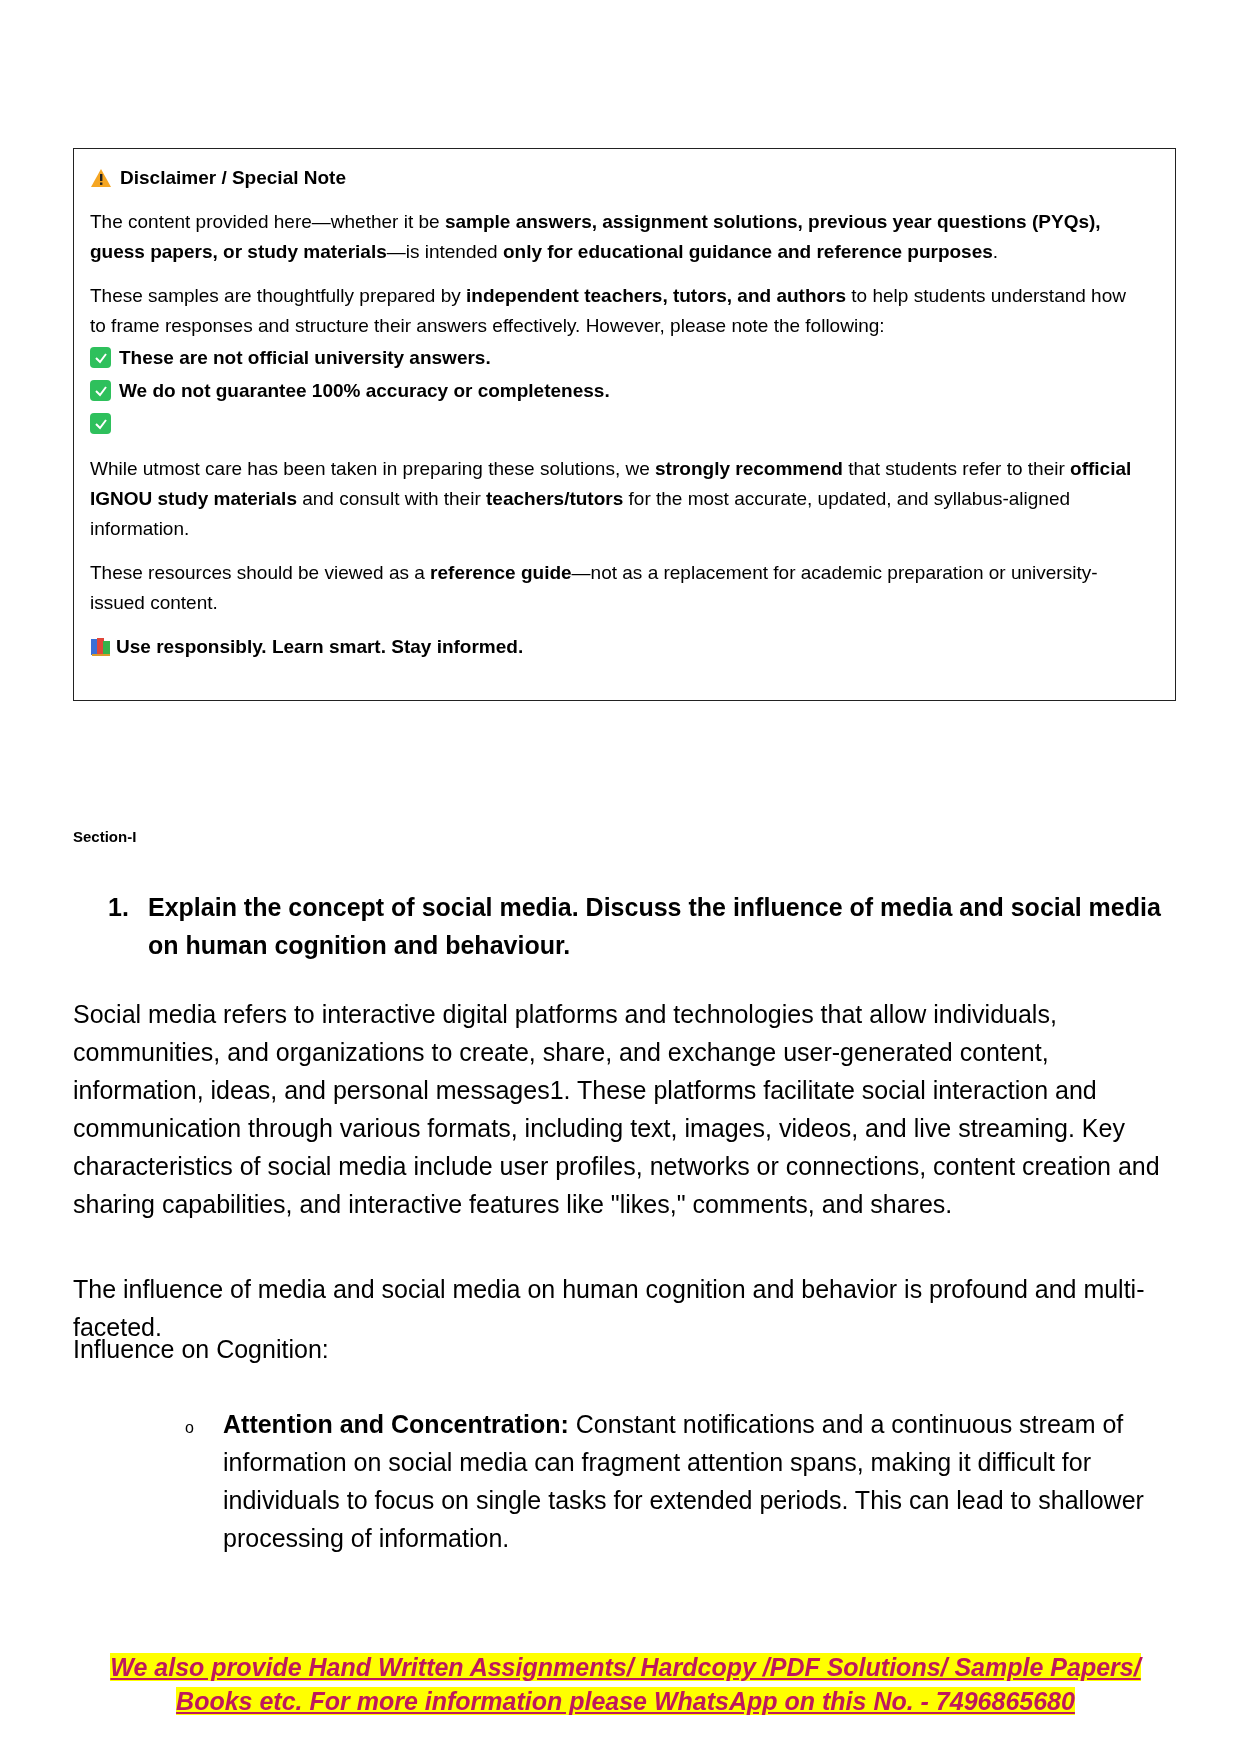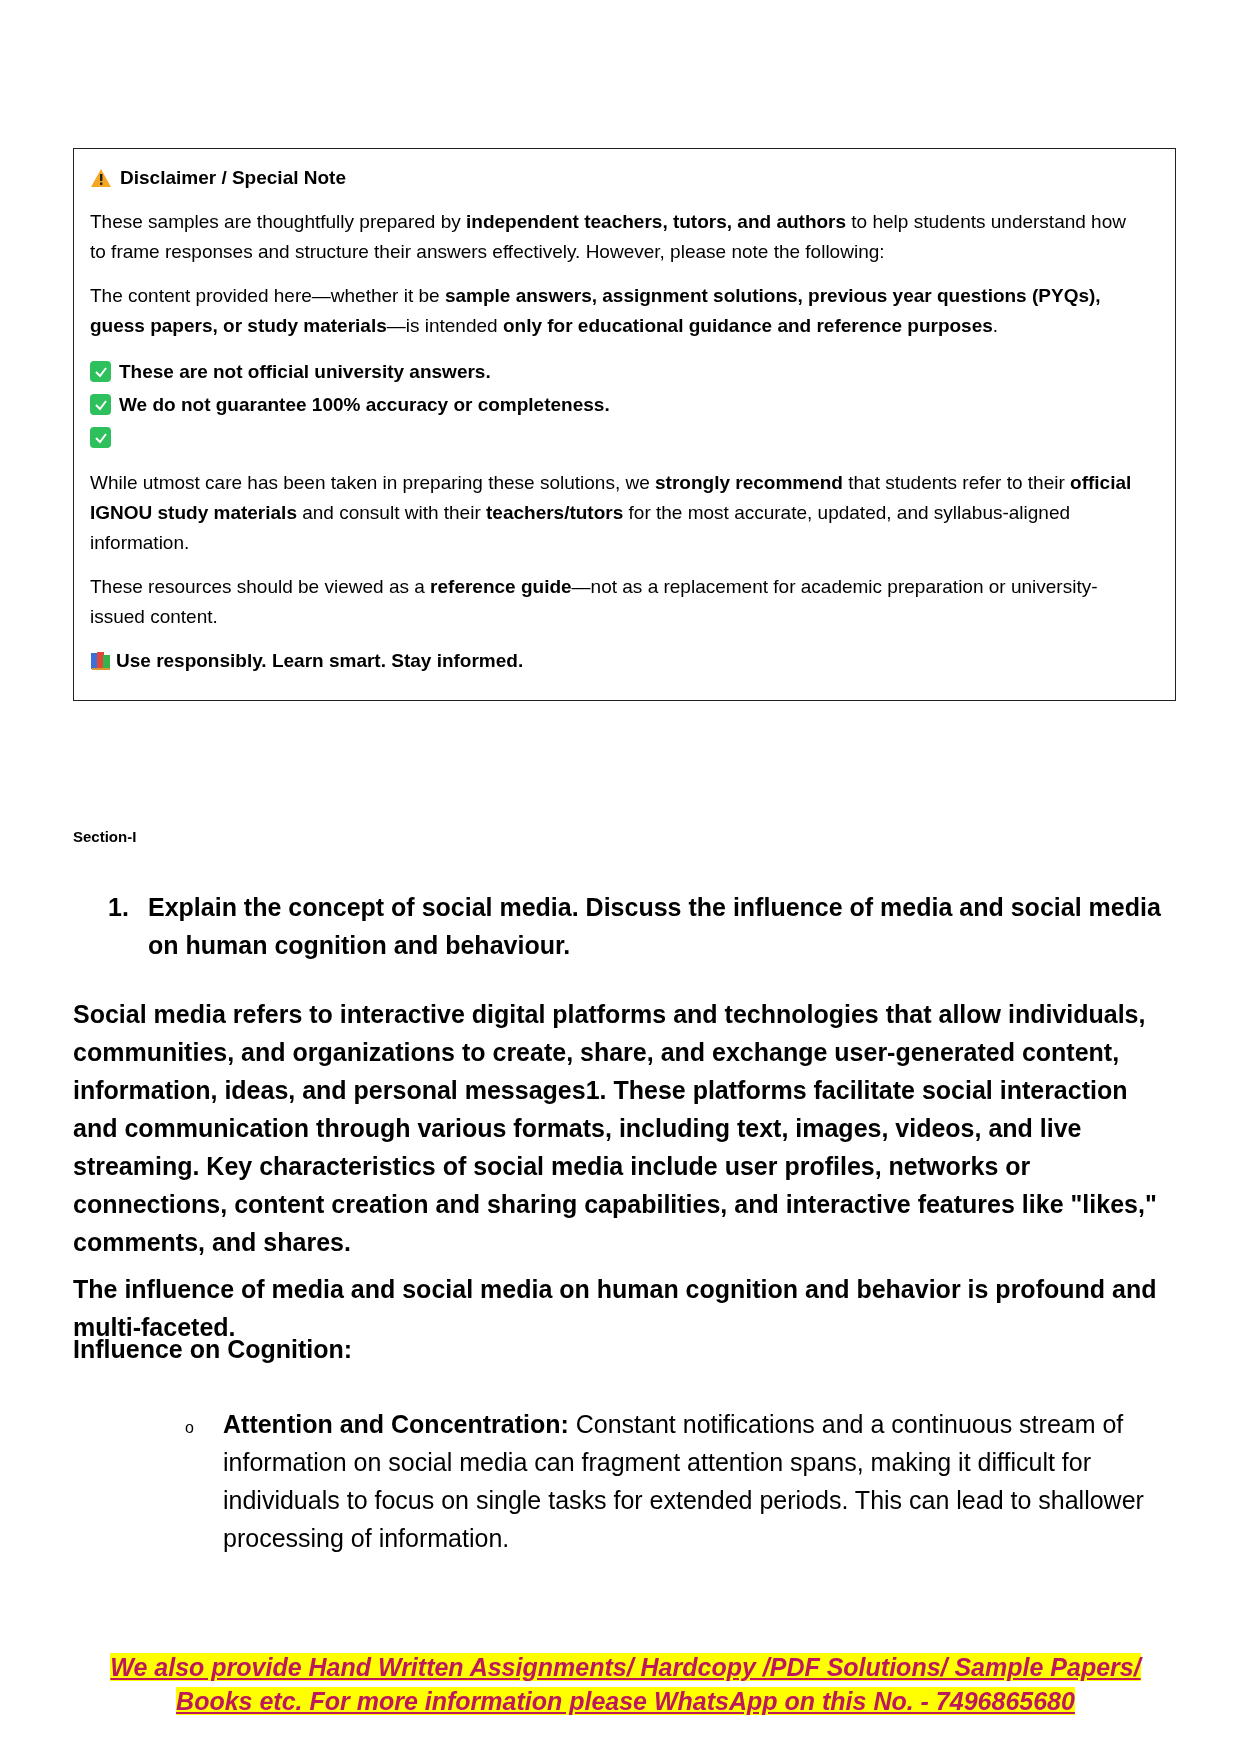--- a/index.html
+++ b/index.html
@@ -8,36 +8,36 @@
     font-family: "Liberation Sans", "DejaVu Sans", sans-serif; color: #000;
   }
   .disclaimer {
     position: absolute; left: 73px; top: 148px; width: 1103px; height: 553px;
     border: 1.5px solid #222; box-sizing: border-box;
     padding: 12px 34px 0 16px; font-size: 19px; line-height: 30px;
   }
   .disc-title { font-weight: bold; display: flex; align-items: center; gap: 8px; margin-top: 2px; }
   .warn-icon { width: 22px; height: 20px; display: inline-block; }
   .disc-p { margin: 14px 0 0 0; }
-  .check-list { margin-top: 14px; }
+  .check-list { }
   .check-item { display: flex; align-items: center; gap: 8px; font-weight: bold; height: 33px; }
   .check-icon {
     width: 21px; height: 21px; background: #2ec05c; border-radius: 4px;
     display: inline-flex; align-items: center; justify-content: center;
   }
   .books-icon { width: 22px; height: 20px; display: inline-block; }
   .final-line { display: flex; align-items: center; gap: 4px; font-weight: bold; margin-top: 14px; }
 
   .section-title { position: absolute; left: 73px; top: 828px; font-size: 15px; font-weight: bold; }
   .question {
     position: absolute; left: 108px; top: 888px; width: 1070px;
     font-size: 25px; font-weight: bold; line-height: 38px; display: flex;
   }
   .q-num { width: 40px; flex: none; }
-  .body-p { position: absolute; left: 73px; width: 1105px; font-size: 25px; line-height: 38px; font-weight: bold; }
+  .body-p { position: absolute; left: 73px; width: 1105px; font-size: 25px; line-height: 38px; }
   .bullet-wrap { position: absolute; left: 185px; top: 1405px; width: 995px; font-size: 25px; line-height: 38px; display: flex; }
   .bullet-dot { width: 38px; flex: none; font-size: 16px; padding-top: 4px; }
   .promo {
     position: absolute; left: 73px; top: 1650px; width: 1105px; text-align: center;
     font-size: 25px; line-height: 34px; font-weight: bold; font-style: italic;
     color: #be185d; text-decoration: underline;
   }
   .promo span { background: #ffff00; }
 </style>
 </head>
@@ -46,24 +46,24 @@
 <div class="disclaimer">
   <div class="disc-title">
     <svg class="warn-icon" viewBox="0 0 22 20">
       <polygon points="11,1 21,19 1,19" fill="#f5a623"></polygon>
       <rect x="10" y="6" width="2.4" height="7" fill="#222"></rect>
       <rect x="10" y="14.5" width="2.4" height="2.4" fill="#222"></rect>
     </svg>
     <span>Disclaimer / Special Note</span>
   </div>
   <p class="disc-p">
-    <span>These samples are thoughtfully prepared by </span><b>independent teachers, tutors, and authors</b><span> to help students understand how to frame responses and structure their answers effectively. However, please note the following:</span>
+    <span>The content provided here—whether it be </span><b>sample answers, assignment solutions, previous year questions (PYQs), guess papers, or study materials</b><span>—is intended </span><b>only for educational guidance and reference purposes</b><span>.</span>
   </p>
   <p class="disc-p">
-    <span>The content provided here—whether it be </span><b>sample answers, assignment solutions, previous year questions (PYQs), guess papers, or study materials</b><span>—is intended </span><b>only for educational guidance and reference purposes</b><span>.</span>
+    <span>These samples are thoughtfully prepared by </span><b>independent teachers, tutors, and authors</b><span> to help students understand how to frame responses and structure their answers effectively. However, please note the following:</span>
   </p>
   <div class="check-list">
     <div class="check-item">
       <span class="check-icon">
           <svg width="14" height="14" viewBox="0 0 14 14">
             <polyline points="2,7 6,11 12,3" fill="none" stroke="#fff" stroke-width="2"></polyline>
           </svg>
         </span>
       <span>These are not official university answers.</span>
     </div>

